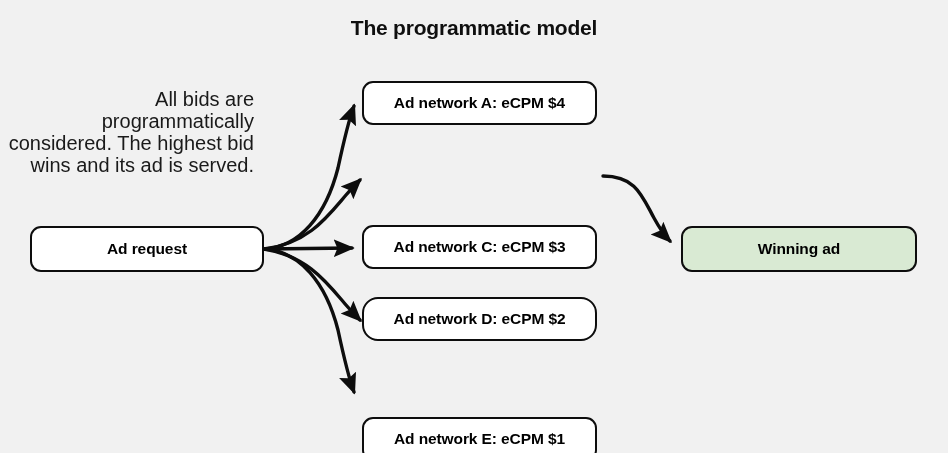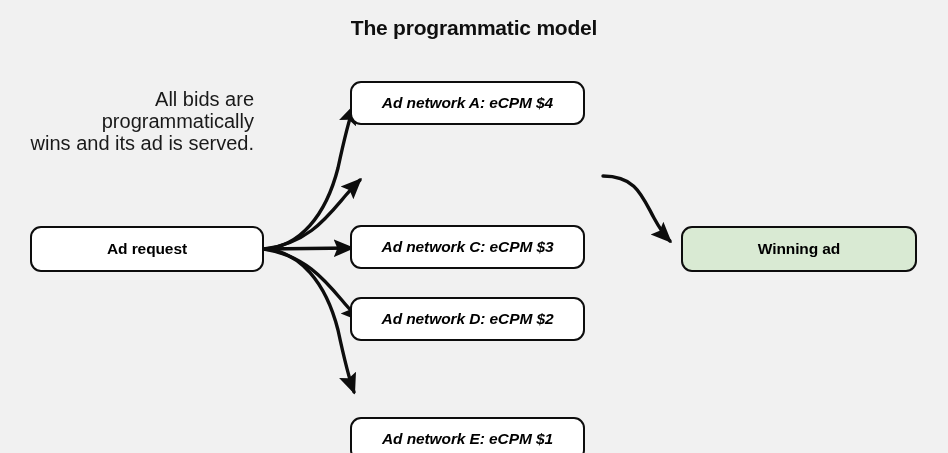--- a/index.html
+++ b/index.html
@@ -80,41 +80,42 @@
   }
   .node.highlight-bordered {
     background: #d9ead3;
     border: 2px solid #0d0d0d;
   }
 
   #node-ad-request {
     left: 30px;  top: 226px;  width: 234px; height: 46px;
   }
   .net-node {
-    left: 350px; width: 235px; height: 44px; font-style: italic;
+    left: 362px; width: 235px; height: 44px;
   }
   #node-network-a { top: 81px; }
   #node-network-b { top: 153px; }
   #node-network-c { top: 225px; }
-  #node-network-d { top: 297px; }
+  #node-network-d { top: 297px; border-radius: 16px; }
   #node-network-e { top: 369px; margin-top: 48px; }
 
   #node-winning-ad {
     left: 681px; top: 226px; width: 236px; height: 46px;
   }
 </style>
 </head>
 <body>
 
 <div id="canvas">
 
   <div id="diagram-title">The programmatic model</div>
 
   <div id="caption">
     <span>All bids are programmatically</span>
+    <span>considered. The highest bid</span>
     <span>wins and its ad is served.</span>
   </div>
 
   <svg id="connectors" viewBox="0 0 948 453" width="948" height="453" xmlns="http://www.w3.org/2000/svg">
     <defs>
       <marker id="arrowhead" markerWidth="7" markerHeight="7" refX="5.4" refY="3" orient="auto" markerUnits="strokeWidth">
         <path d="M0,0.35 L6.2,3 L0,5.65 L1.1,3 Z" fill="#0d0d0d"></path>
       </marker>
     </defs>
 

